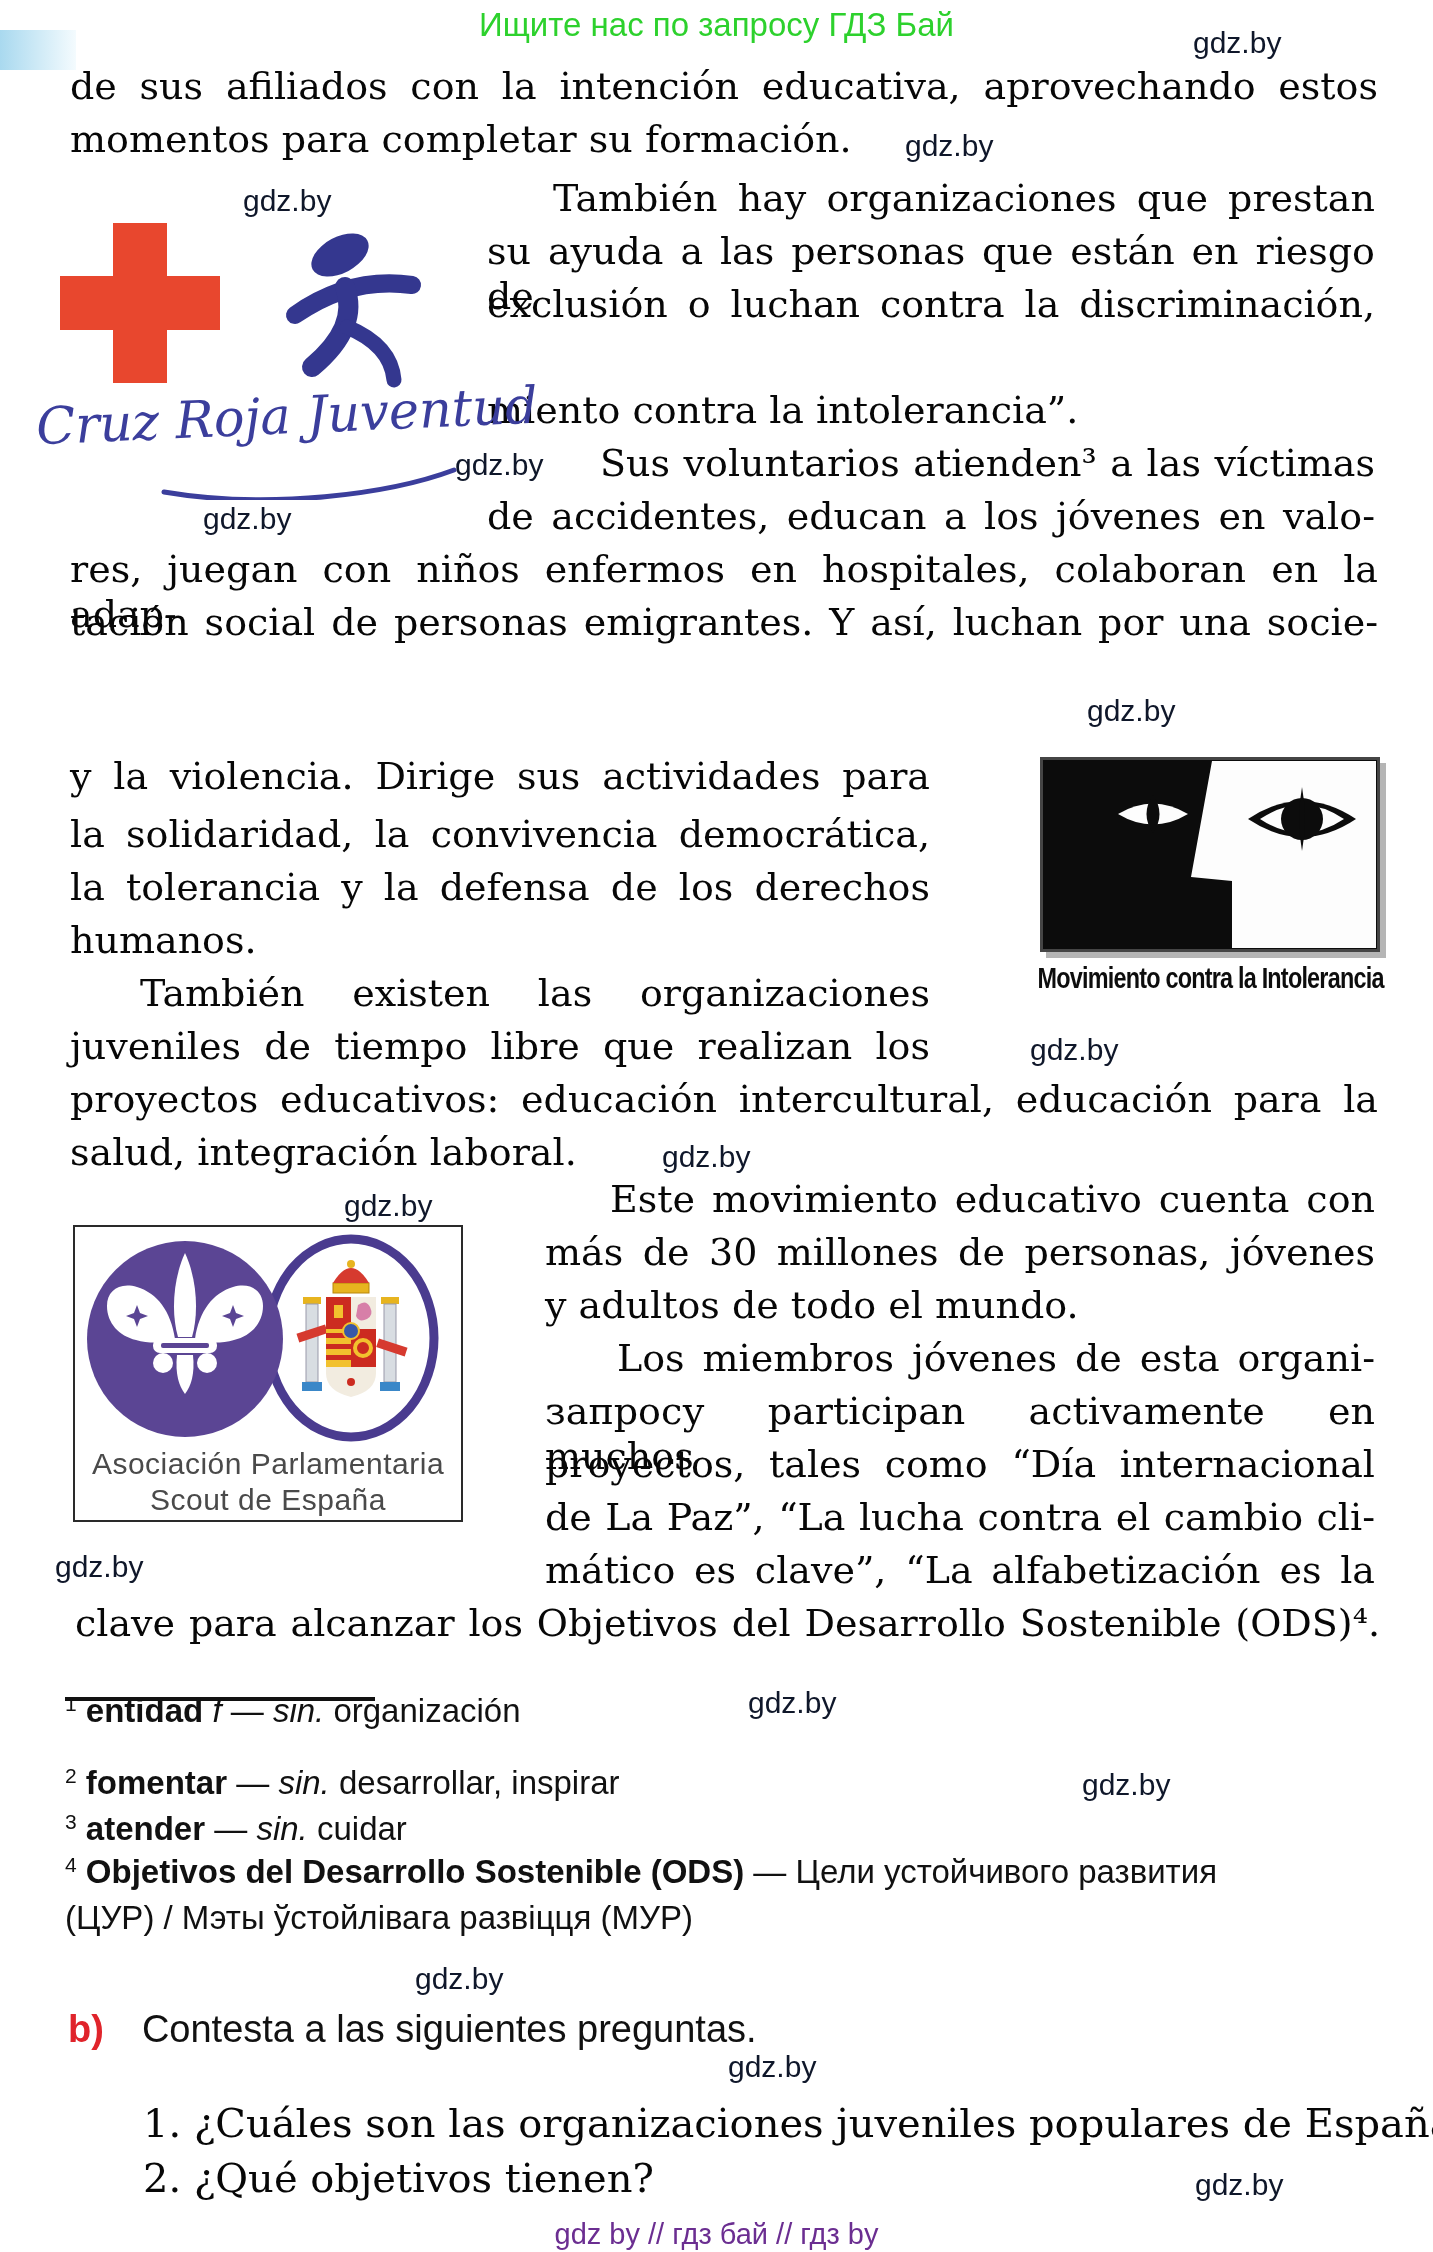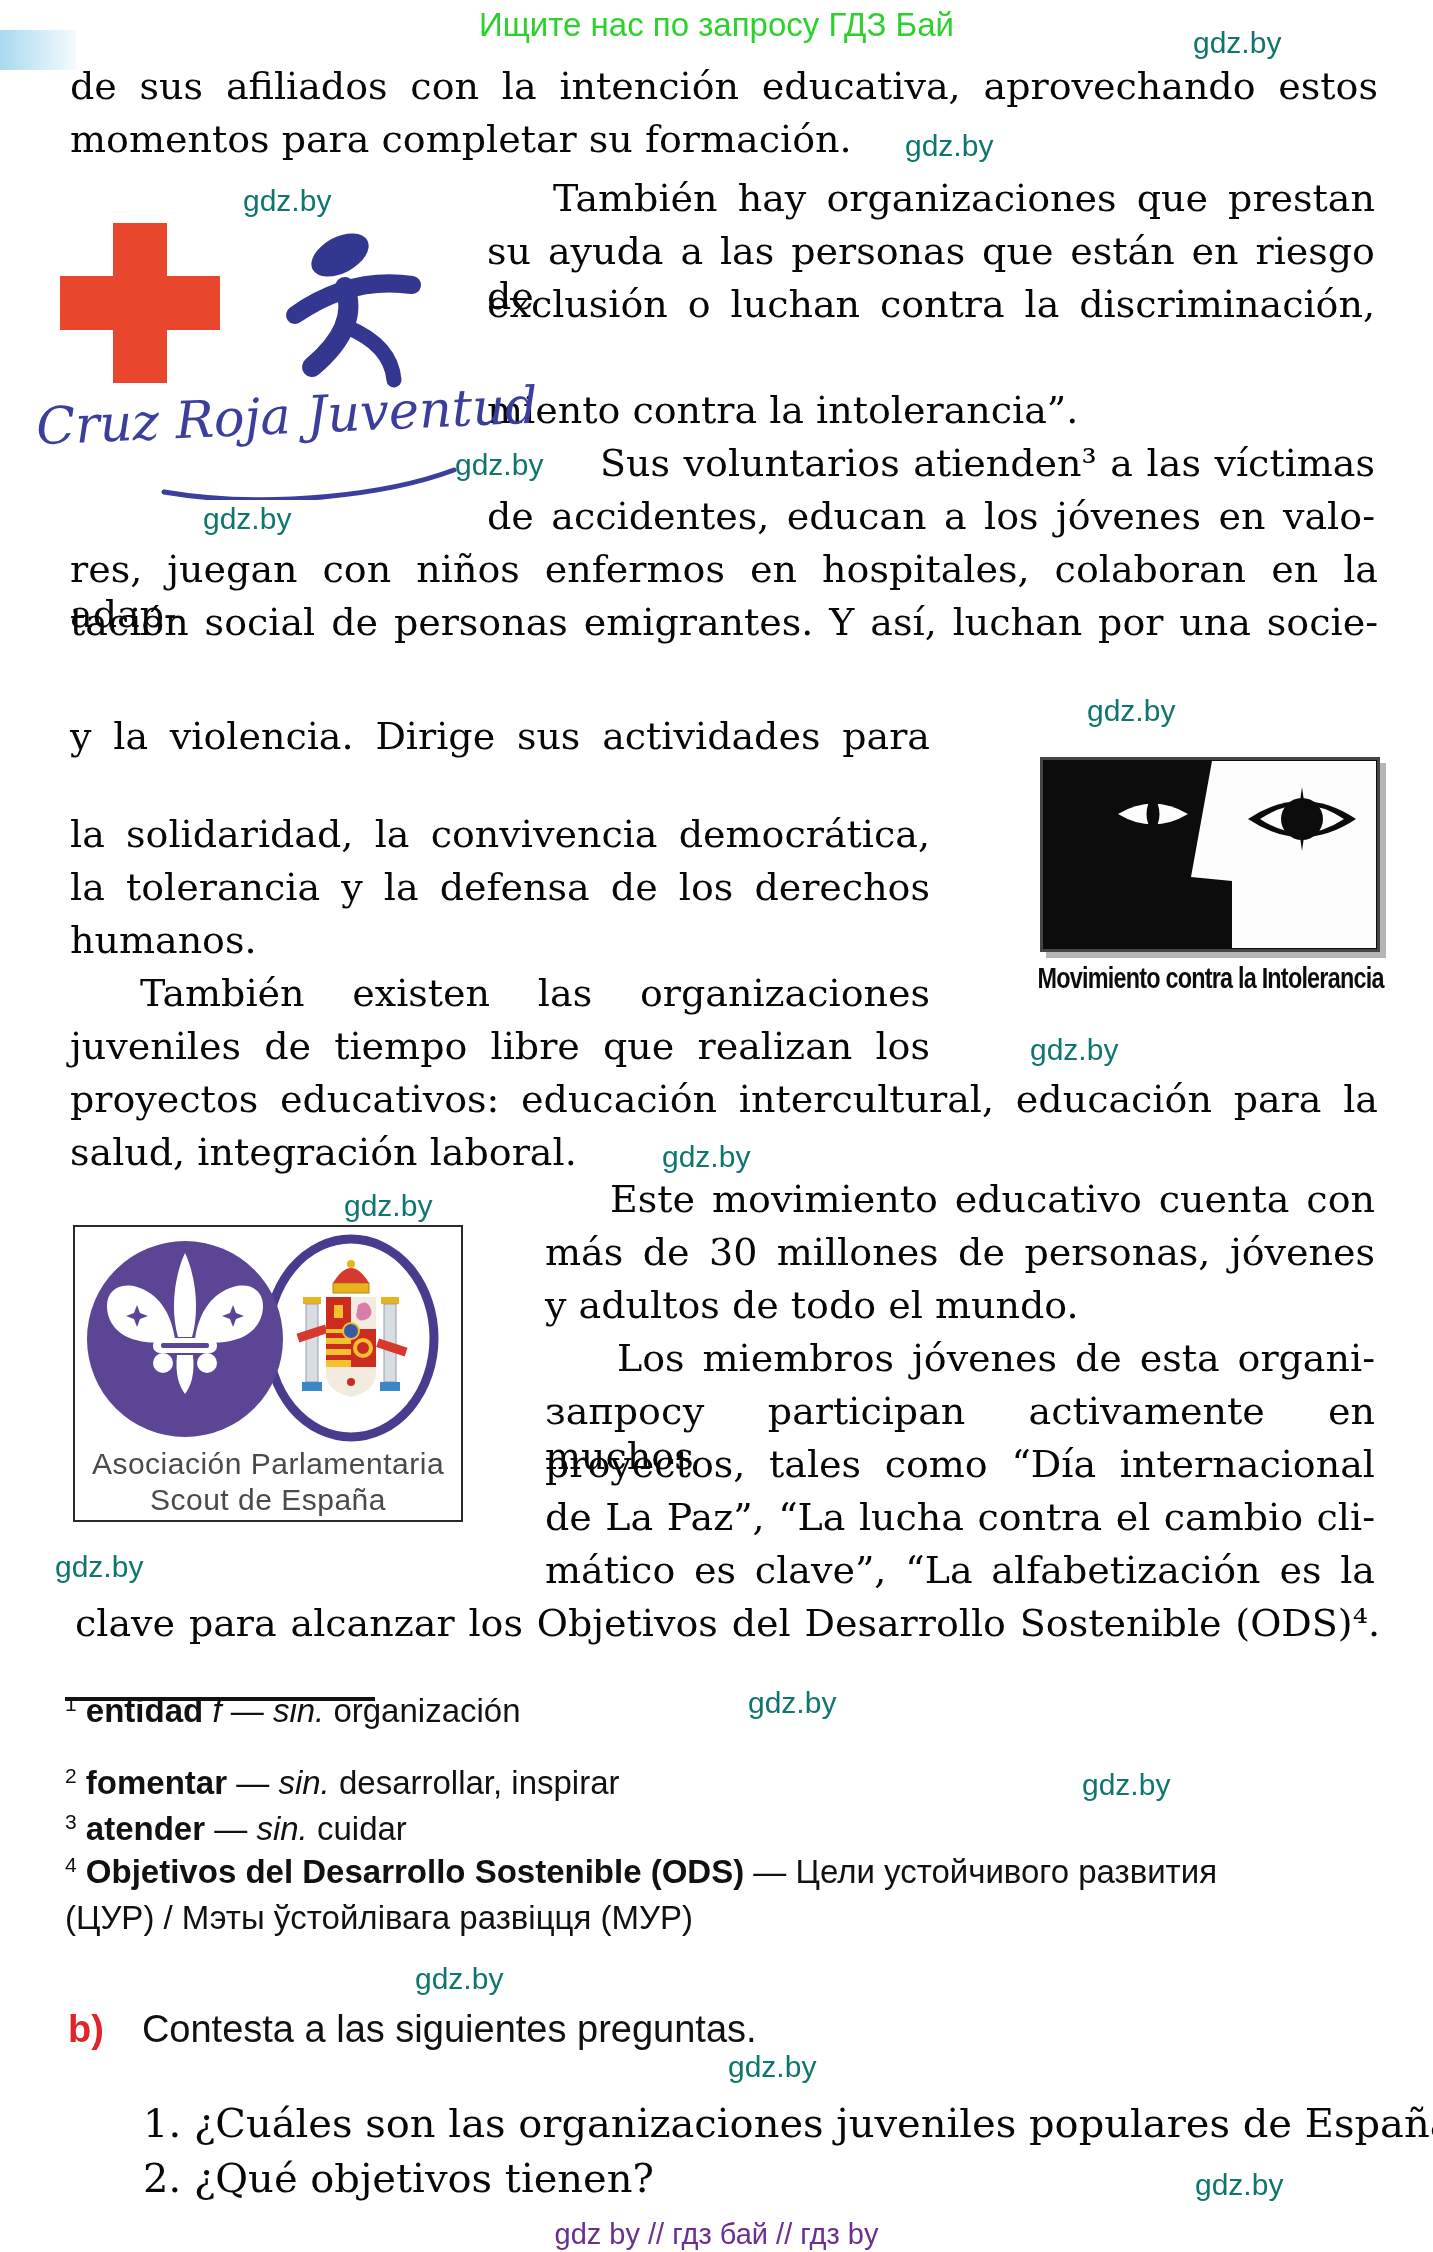--- a/index.html
+++ b/index.html
@@ -6,21 +6,21 @@
   .page{position:relative;width:1433px;height:2252px;background:#ffffff;overflow:hidden;
         font-family:"DejaVu Serif",serif;}
   
   .promo{position:absolute;top:6px;left:0;width:100%;text-align:center;
          font-family:"Liberation Sans",sans-serif;font-size:33px;color:#2dd12d;}
   
   .corner{position:absolute;left:0;top:30px;width:76px;height:40px;
           background:linear-gradient(90deg,#a9d9ef,#f4fbfe);}
   
   .wm{position:absolute;font-family:"Liberation Sans",sans-serif;font-size:30px;
-      color:#0f766e;white-space:nowrap;}
+      color:#0f172a;white-space:nowrap;}
   
   .ln{position:absolute;font-size:38px;line-height:1.18;color:#070707;white-space:normal;}
   .j{text-align:justify;text-align-last:justify;}
   .nw{white-space:nowrap;}
   
   .q{position:absolute;font-size:40px;color:#070707;white-space:nowrap;}
   
   .fnrule{position:absolute;left:65px;top:1697px;width:310px;border-top:4px solid #111;}
   .fn{position:absolute;font-family:"Liberation Sans",sans-serif;font-size:33px;
       color:#111;white-space:nowrap;}
@@ -83,21 +83,21 @@
   <div class="ln j" style="left:70px;top:64px;width:1308px;">de sus afiliados con la intención educativa, aprovechando estos</div>
   <div class="ln nw" style="left:70px;top:117px;">momentos para completar su formación.</div>
   <div class="ln j" style="left:553px;top:176px;width:822px;">También hay organizaciones que prestan</div>
   <div class="ln j" style="left:487px;top:229px;width:888px;">su ayuda a las personas que están en riesgo de</div>
   <div class="ln j" style="left:487px;top:282px;width:888px;">exclusión o luchan contra la discriminación,</div>
   <div class="ln nw" style="left:487px;top:388px;">miento contra la intolerancia”.</div>
   <div class="ln j" style="left:600px;top:441px;width:775px;">Sus voluntarios atienden³ a las víctimas</div>
   <div class="ln j" style="left:487px;top:494px;width:888px;">de accidentes, educan a los jóvenes en valo-</div>
   <div class="ln j" style="left:70px;top:547px;width:1308px;">res, juegan con niños enfermos en hospitales, colaboran en la adap-</div>
   <div class="ln j" style="left:70px;top:600px;width:1308px;">tación social de personas emigrantes. Y así, luchan por una socie-</div>
-  <div class="ln j" style="left:70px;top:714px;width:860px;">y la violencia. Dirige sus actividades para</div>
+  <div class="ln j" style="left:70px;top:754px;width:860px;">y la violencia. Dirige sus actividades para</div>
   <div class="ln j" style="left:70px;top:812px;width:860px;">la solidaridad, la convivencia democrática,</div>
   <div class="ln j" style="left:70px;top:865px;width:860px;">la tolerancia y la defensa de los derechos</div>
   <div class="ln nw" style="left:70px;top:918px;">humanos.</div>
   <div class="ln j" style="left:140px;top:971px;width:790px;">También existen las organizaciones</div>
   <div class="ln j" style="left:70px;top:1024px;width:860px;">juveniles de tiempo libre que realizan los</div>
   <div class="ln j" style="left:70px;top:1077px;width:1308px;">proyectos educativos: educación intercultural, educación para la</div>
   <div class="ln nw" style="left:70px;top:1130px;">salud, integración laboral.</div>
   <div class="ln j" style="left:610px;top:1177px;width:765px;">Este movimiento educativo cuenta con</div>
   <div class="ln j" style="left:545px;top:1230px;width:830px;">más de 30 millones de personas, jóvenes</div>
   <div class="ln nw" style="left:545px;top:1283px;">y adultos de todo el mundo.</div>

